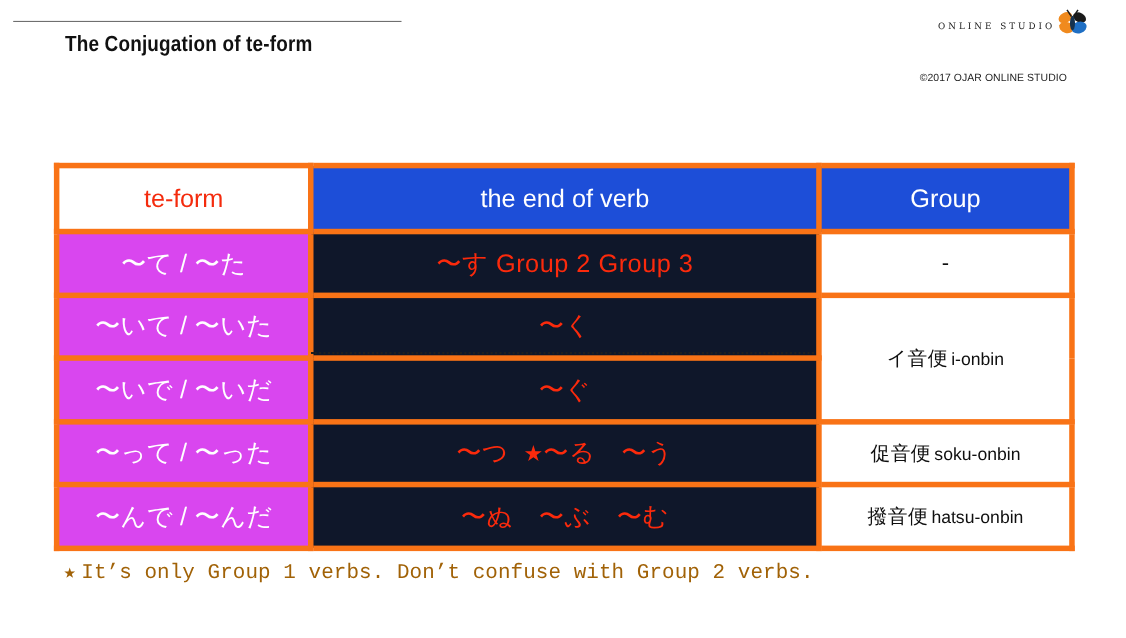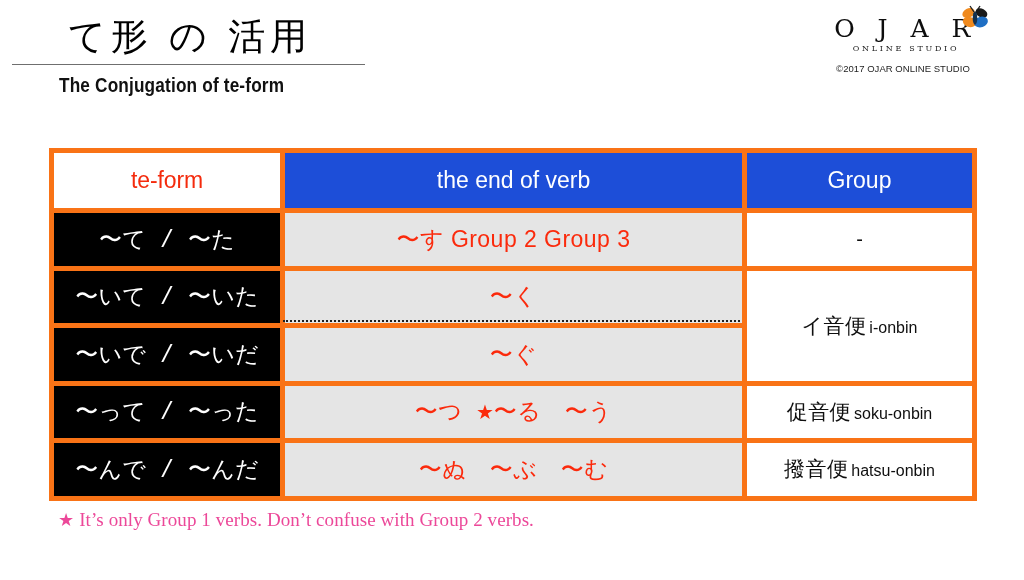--- a/index.html
+++ b/index.html
@@ -136,53 +136,52 @@
     font-weight: 400;
     border-top: 2px solid #6e6e6e;
     border-bottom: 2px solid #3a3a3a;
   }
   .th-grey.last { border-right: 2px solid #6e6e6e; }
 
   
   #conjugation-table tbody tr { height: 57.5px; }
 
   .cell-teform {
-    background: #000000;
+    background: #d946ef;
     color: #ffffff;
     font-size: 23px;
     letter-spacing: 0.01em;
     border-left: 2px solid #3a3a3a;
     border-top-color: #2a6f9c;
     border-bottom-color: #2a6f9c;
     white-space: nowrap;
-    font-family: Liberation Mono, monospace;
   }
   .cell-end {
-    background: #e5e5e5;
+    background: #0f172a;
     color: #fb2a0c;
     font-size: 23px;
     letter-spacing: 0.02em;
     white-space: nowrap;
   }
   .cell-end.no-bottom { border-bottom: none; }
   .cell-end.no-top    { border-top: none; }
   .cell-end .star {
     color: #fb2a0c;
     font-size: 20px;
     letter-spacing: 0;
   }
   .cell-onbin {
     background: #ffffff;
     color: #0f0f0f;
     border-right: 2px solid #6e6e6e;
     white-space: nowrap;
   }
   .cell-onbin .kanji {
     font-family: Liberation Mono, monospace;
-    font-size: 21px;
+    font-size: 18px;
     letter-spacing: 0.02em;
   }
   .cell-onbin .romaji {
     font-family: "Liberation Sans", sans-serif;
     font-size: 16px;
     letter-spacing: 0;
     margin-left: 3px;
   }
   .cell-onbin .dash {
     font-size: 20px;
@@ -196,43 +195,41 @@
     width: 457px;
     height: 0;
     border-top: 2.5px dotted #1f1f1f;
   }
 
   
   #footnote {
     position: absolute;
     left: 58px;
     top: 509px;
-    font-family: Liberation Serif, serif;
+    font-family: Liberation Mono, monospace;
     font-size: 19px;
-    color: #ec4899;
+    color: #a16207;
     letter-spacing: 0.004em;
     white-space: nowrap;
   }
   #footnote .fn-star {
     font-size: 18px;
     margin-right: 5px;
   }
 </style>
 </head>
 <body>
 
 <div id="title-block">
-  <div id="main-title">て形 の 活用</div>
   <div id="title-rule"></div>
   <div id="sub-title">The Conjugation of te-form</div>
 </div>
 
 <div id="logo-block">
   <div id="logo-mark">
-    <div id="logo-wordmark">O J A R</div>
     <div id="logo-tagline">ONLINE STUDIO</div>
     <svg id="butterfly-icon" viewBox="0 0 34 30">
       <ellipse cx="10.5" cy="9" rx="6.5" ry="4.6" fill="#f08a1e" transform="rotate(-28 10.5 9)"></ellipse>
       <ellipse cx="23.5" cy="9" rx="6.2" ry="4.3" fill="#1a1a1a" transform="rotate(28 23.5 9)"></ellipse>
       <ellipse cx="11.5" cy="18" rx="6.8" ry="5.0" fill="#f08a1e" transform="rotate(18 11.5 18)"></ellipse>
       <ellipse cx="23" cy="18" rx="7.0" ry="5.2" fill="#1f6fc4" transform="rotate(-18 23 18)"></ellipse>
       <ellipse cx="17" cy="14" rx="2.3" ry="6.6" fill="#15324f"></ellipse>
       <path d="M16 8 L12 2" stroke="#1a1a1a" stroke-width="1.3" fill="none"></path>
       <path d="M18 8 L22 2" stroke="#1a1a1a" stroke-width="1.3" fill="none"></path>
     </svg>

